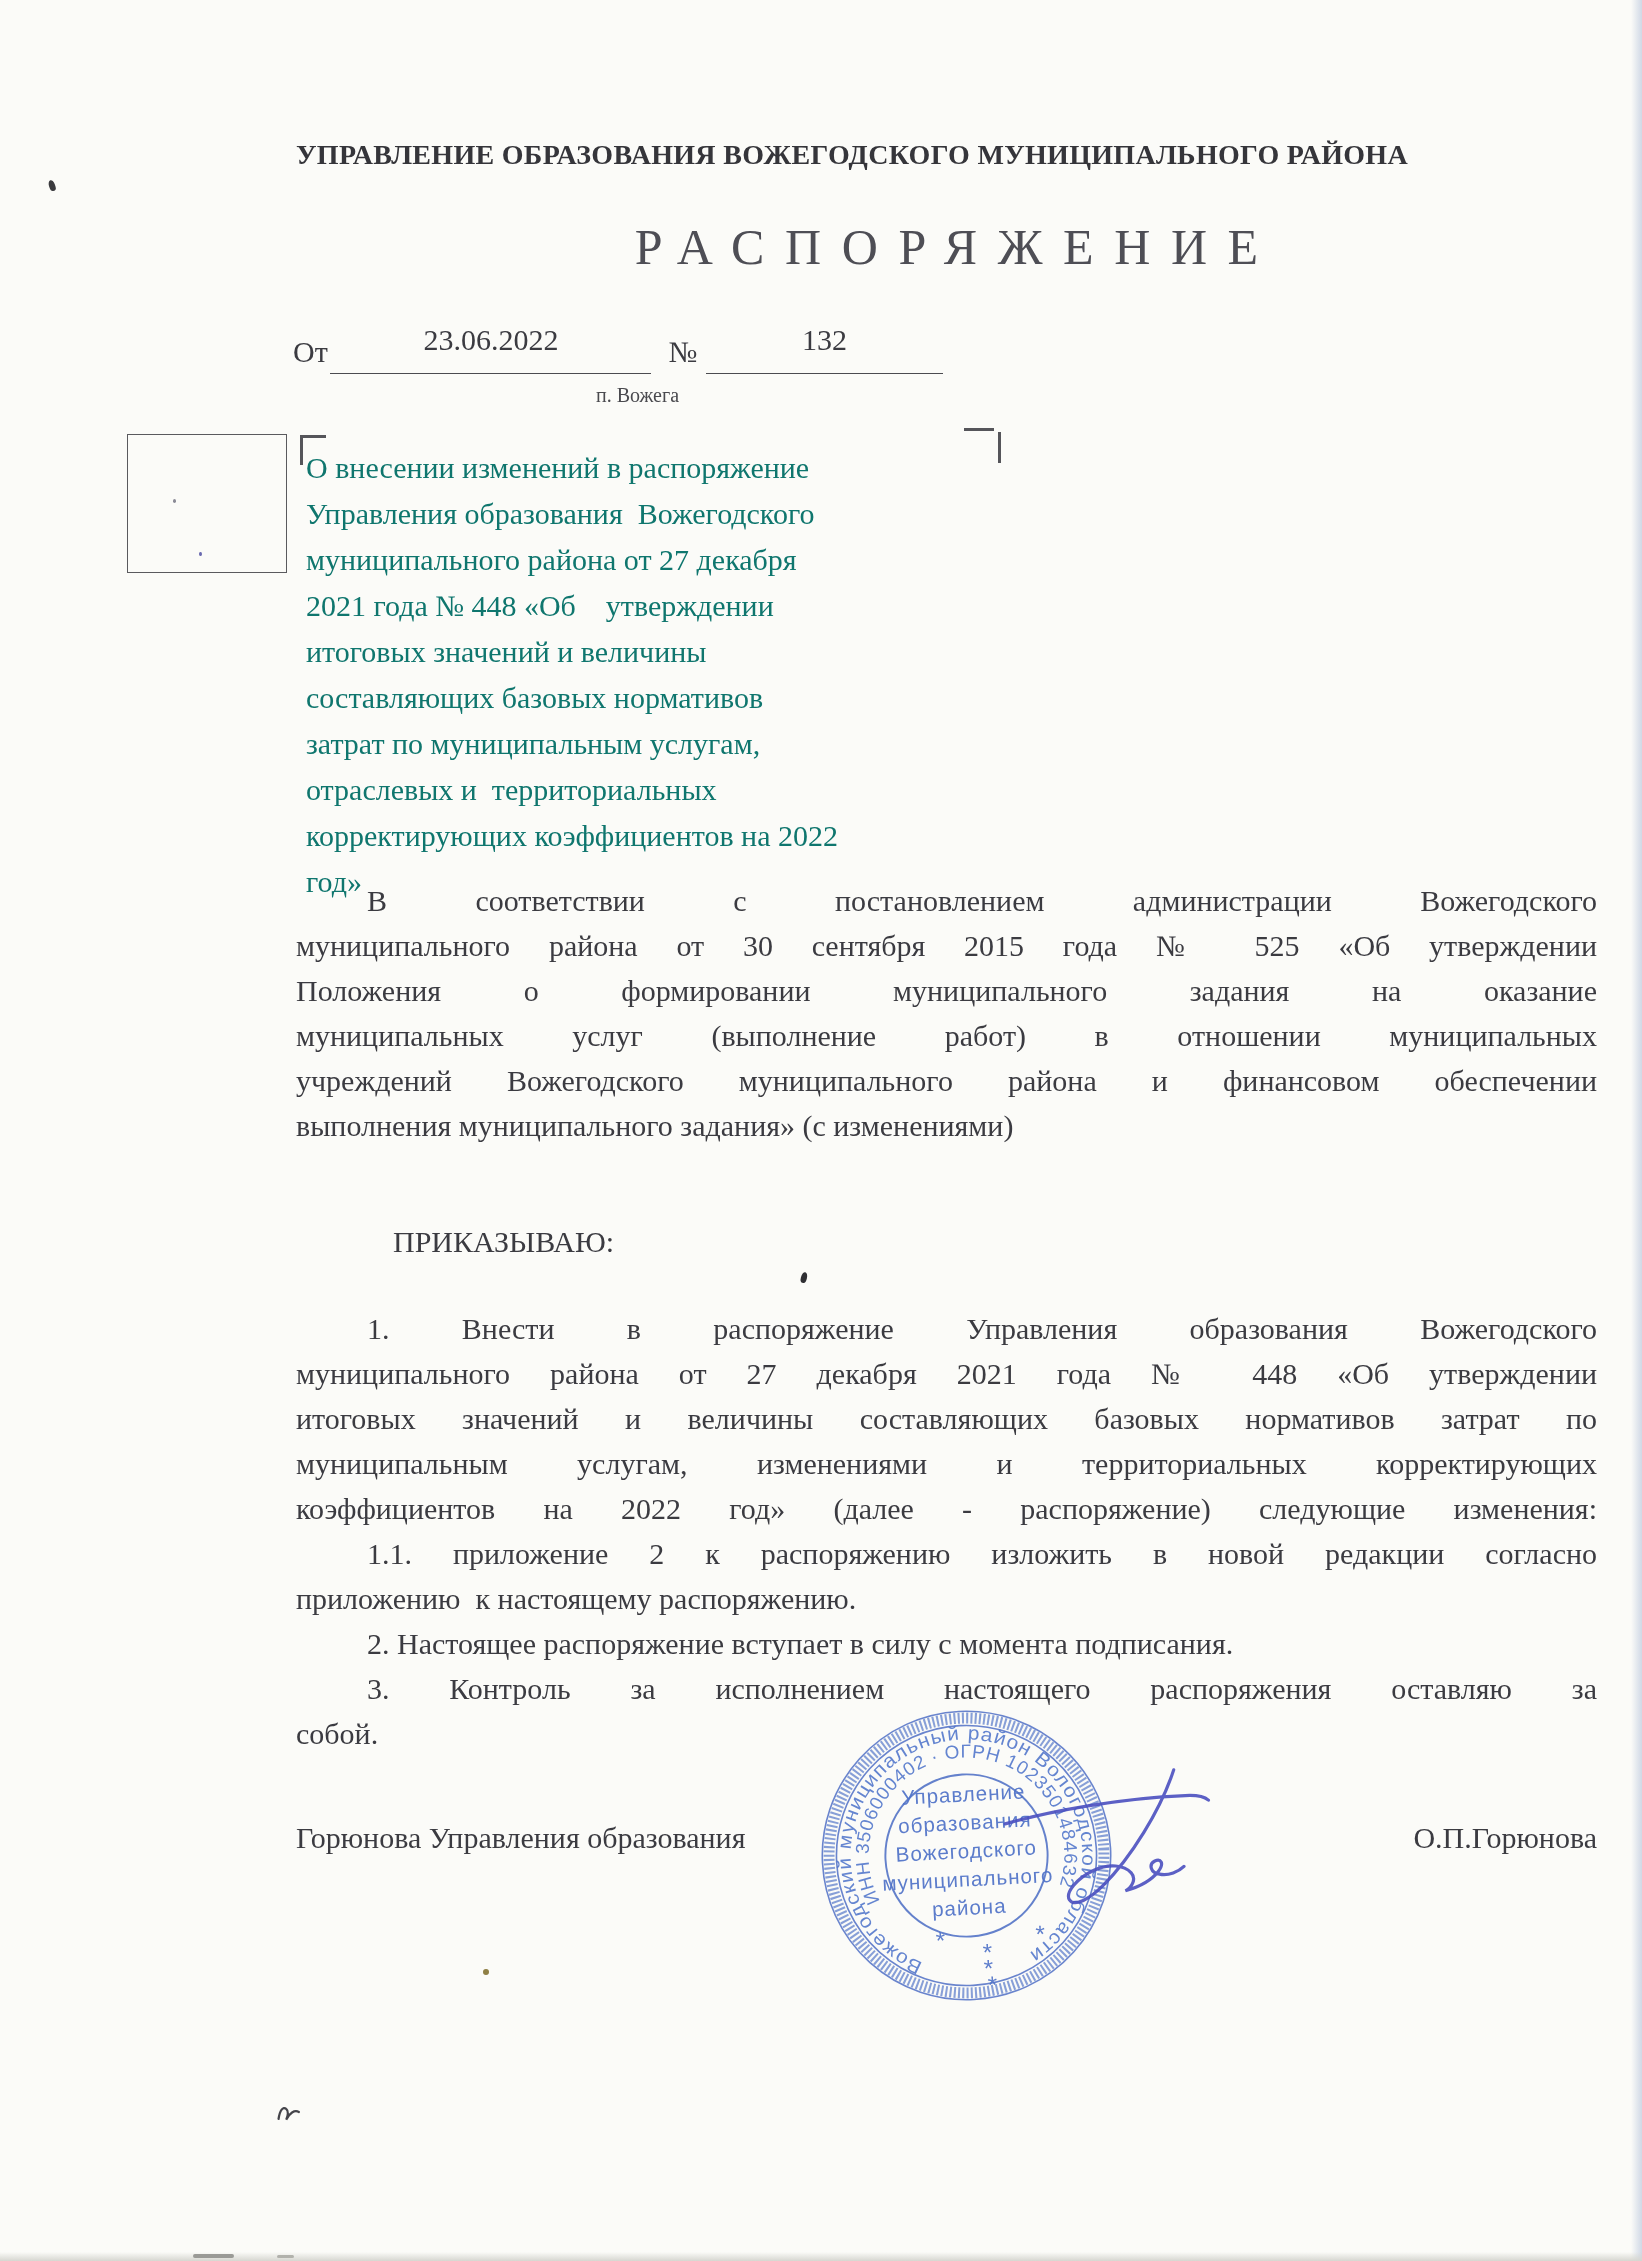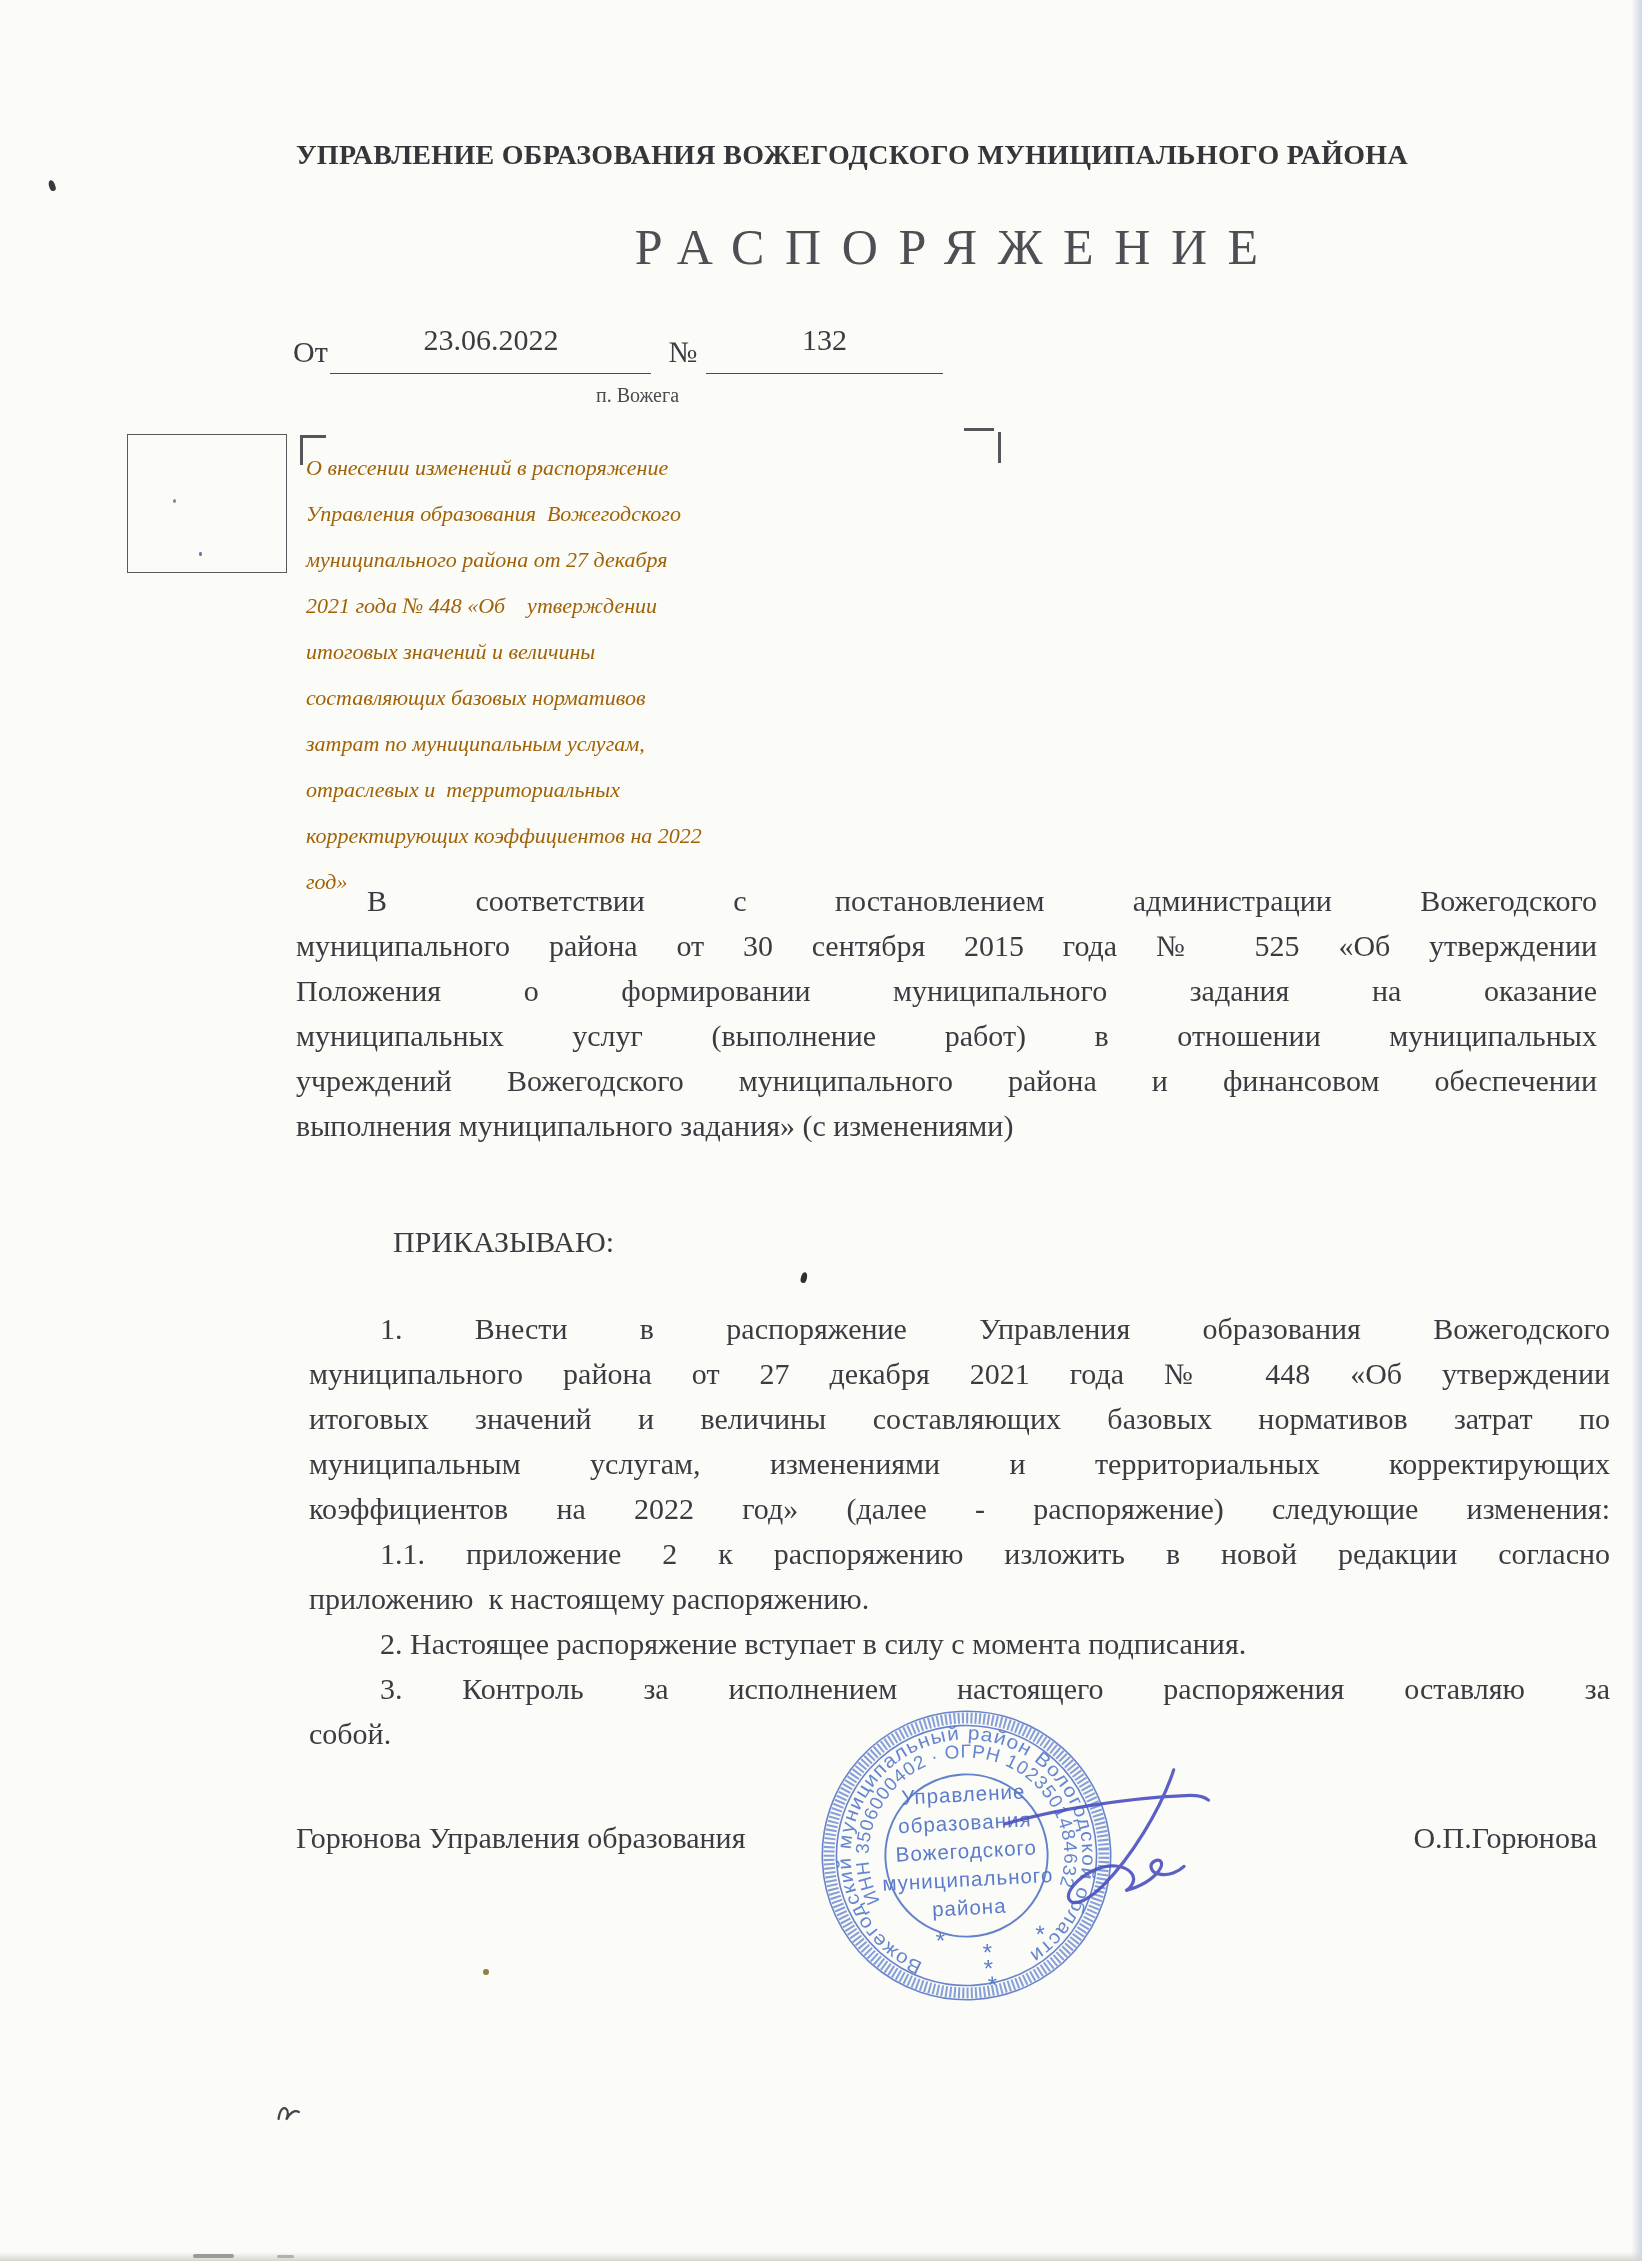--- a/index.html
+++ b/index.html
@@ -41,25 +41,25 @@
   .speck.s1{left:45px;top:64px;width:3.2px;height:3.9px;background:#8a8a96;}
   .speck.s2{left:71px;top:117px;width:2.6px;height:3.9px;background:#6a6ab0;}
 
   .corner{position:absolute;background:#55555a;}
   .c-tl-h{left:300px;top:435px;width:26px;height:2.6px;}
   .c-tl-v{left:300px;top:435px;width:2.6px;height:30px;}
   .c-tr-h{left:964px;top:428px;width:30px;height:2.6px;}
   .c-tr-v{left:998px;top:432px;width:2.6px;height:31px;}
 
   .subject{position:absolute;left:306px;top:445px;width:709px;}
-  .sline{white-space:pre;font-size:22px;line-height:46px;height:46px;color:#a16207;font-style:italic;}
+  .sline{white-space:pre;font-size:30px;line-height:46px;height:46px;color:#0f766e;}
 
   .para{position:absolute;left:296px;width:1301px;font-size:30px;}
   .intro{top:878px;}
-  .order{top:1306px;margin-left:13px;}
+  .order{top:1306px;}
   .line{line-height:45px;height:45px;}
   .jline{text-align:justify;}
   .jline::after{content:"";display:inline-block;width:100%;height:0;}
   .pline{white-space:pre;}
   .indent{text-indent:71px;}
 
   .order-word{position:absolute;left:393px;top:1225px;font-size:30px;color:#3b3b41;}
 
   .ink-dot{position:absolute;left:801px;top:1272px;width:5.8px;height:11px;
     background:#2f2f33;border-radius:60% 60% 50% 50%;transform:rotate(14deg);}

